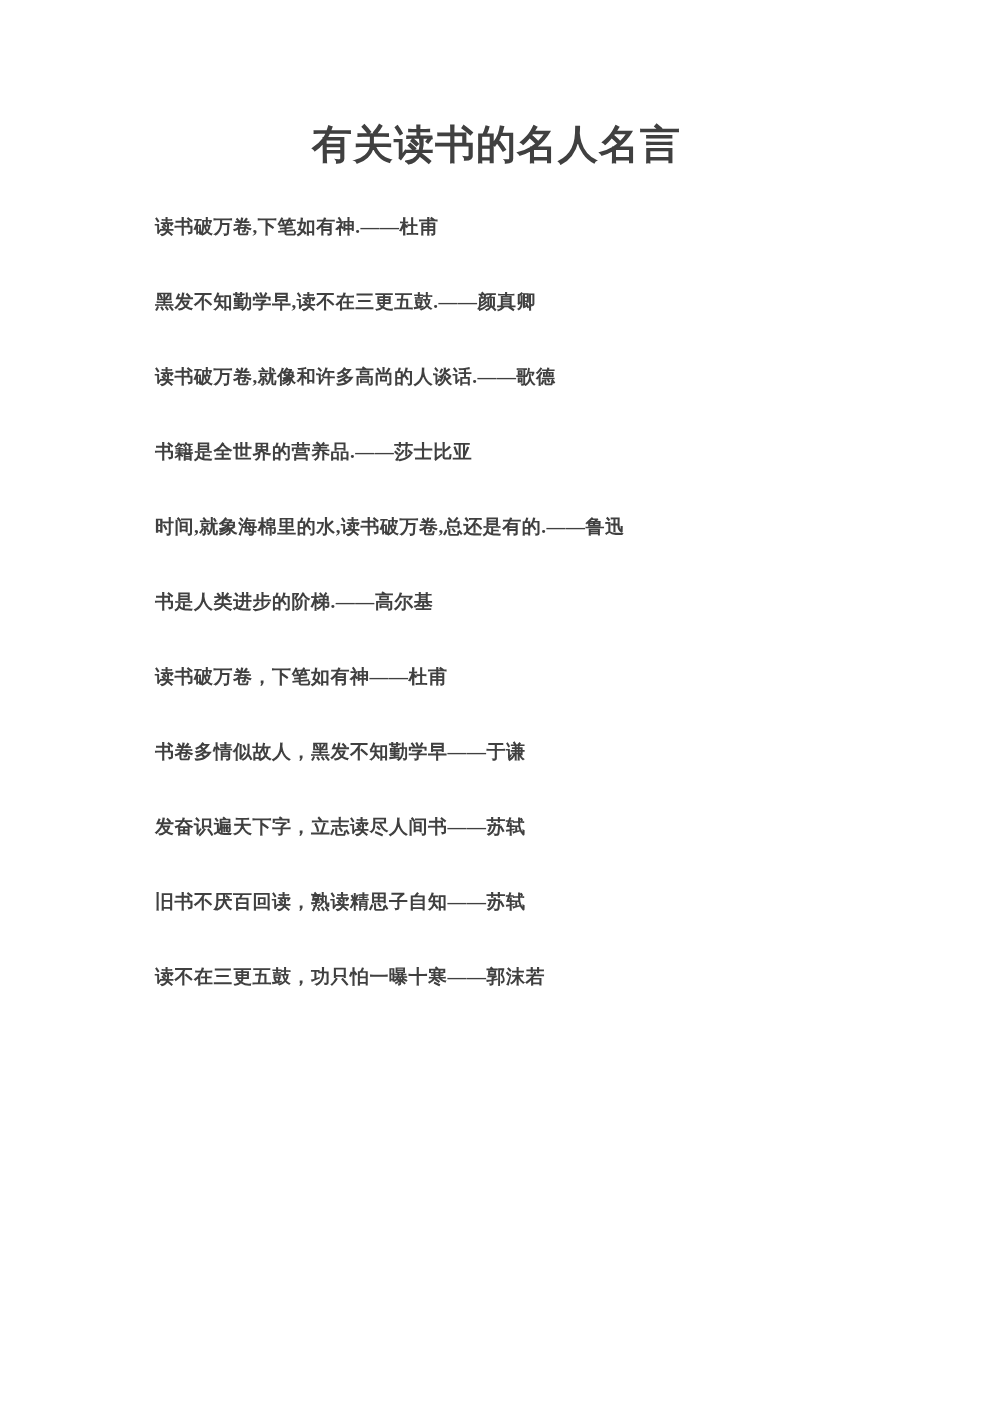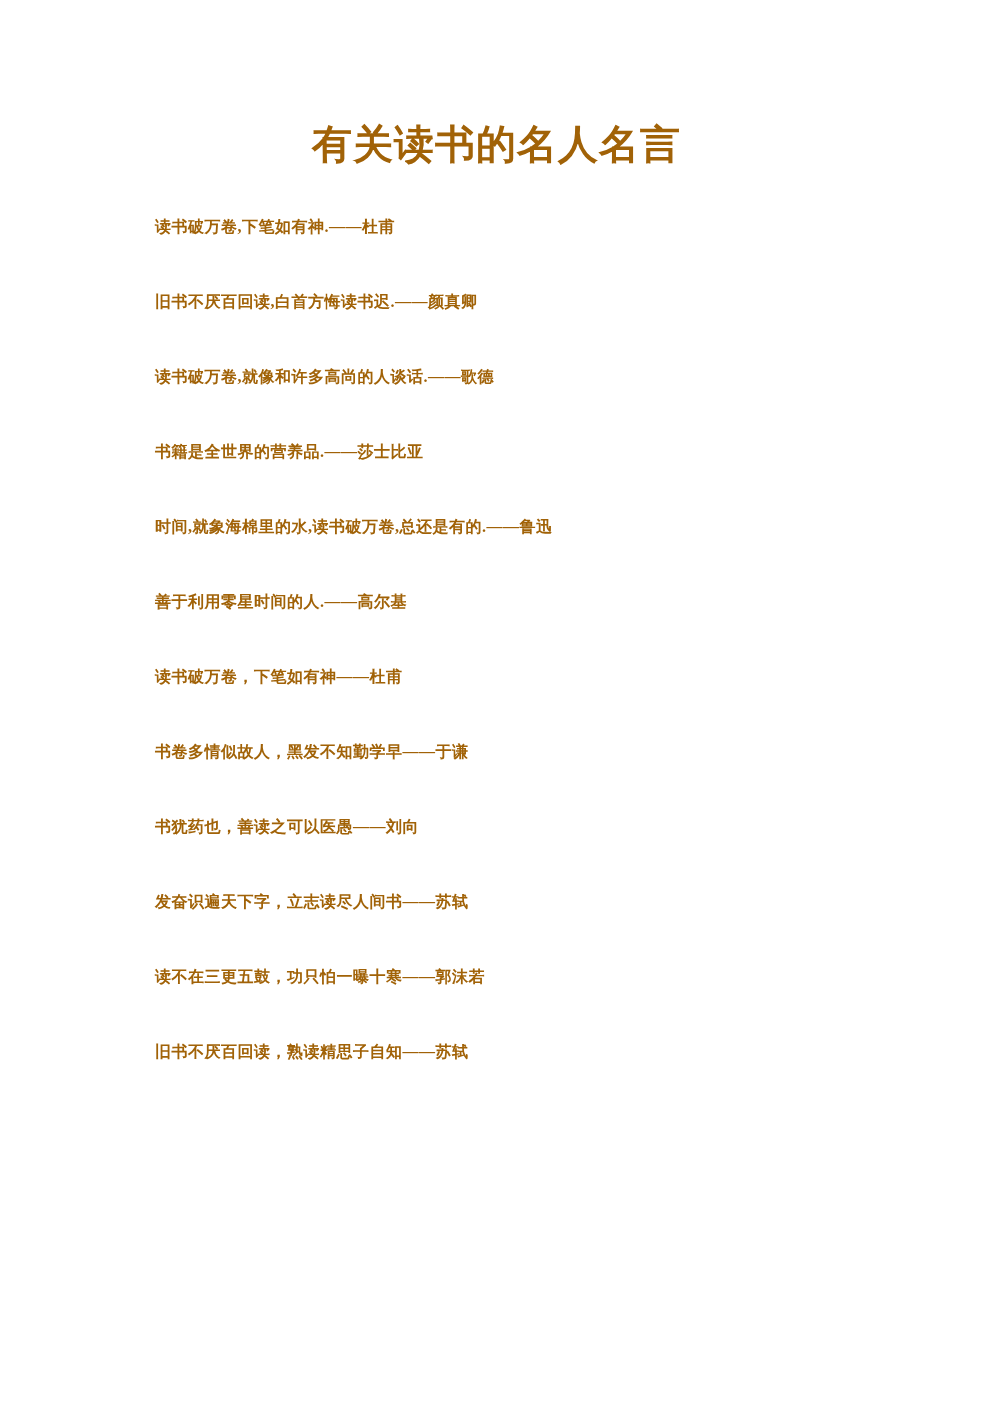--- a/index.html
+++ b/index.html
@@ -5,59 +5,58 @@
   html, body {
     margin: 0;
     padding: 0;
     background: #ffffff;
   }
   .page {
     position: relative;
     width: 993px;
     height: 1404px;
     background: #ffffff;
-    color: #a16207;
+    color: #404040;
     font-family: "Liberation Serif", "DejaVu Serif", serif;
     overflow: hidden;
   }
   .doc-title {
     margin: 0;
     padding-top: 124px;
     text-align: center;
     font-size: 40px;
     line-height: 42px;
     font-weight: bold;
     letter-spacing: 1px;
   }
   .quotes {
     margin-left: 155px;
     margin-top: 50px;
   }
   .quote-line {
     margin: 0 0 53px 0;
-    font-size: 16px;
+    font-size: 19px;
     line-height: 22px;
     font-weight: bold;
     white-space: nowrap;
     letter-spacing: 0.5px;
   }
 </style>
 </head>
 <body>
 
 <div class="page">
   <h1 class="doc-title">有关读书的名人名言</h1>
 
   <div class="quotes">
     <p class="quote-line">读书破万卷,下笔如有神.——杜甫</p>
-    <p class="quote-line">旧书不厌百回读,白首方悔读书迟.——颜真卿</p>
+    <p class="quote-line">黑发不知勤学早,读不在三更五鼓.——颜真卿</p>
     <p class="quote-line">读书破万卷,就像和许多高尚的人谈话.——歌德</p>
     <p class="quote-line">书籍是全世界的营养品.——莎士比亚</p>
     <p class="quote-line">时间,就象海棉里的水,读书破万卷,总还是有的.——鲁迅</p>
-    <p class="quote-line">善于利用零星时间的人.——高尔基</p>
+    <p class="quote-line">书是人类进步的阶梯.——高尔基</p>
     <p class="quote-line">读书破万卷，下笔如有神——杜甫</p>
     <p class="quote-line">书卷多情似故人，黑发不知勤学早——于谦</p>
-    <p class="quote-line">书犹药也，善读之可以医愚——刘向</p>
     <p class="quote-line">发奋识遍天下字，立志读尽人间书——苏轼</p>
+    <p class="quote-line">旧书不厌百回读，熟读精思子自知——苏轼</p>
     <p class="quote-line">读不在三更五鼓，功只怕一曝十寒——郭沫若</p>
-    <p class="quote-line">旧书不厌百回读，熟读精思子自知——苏轼</p>
   </div>
 </div>
 
 </body></html>

